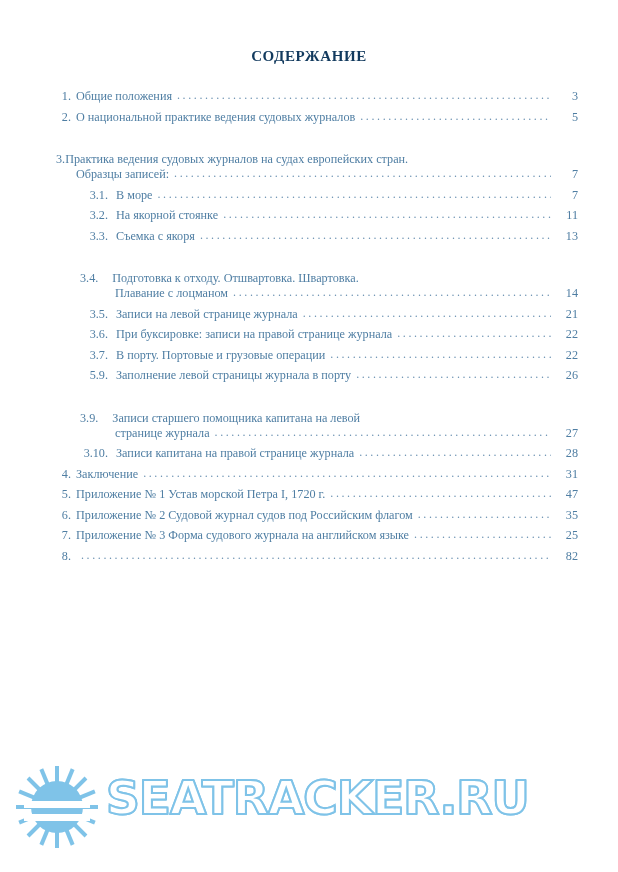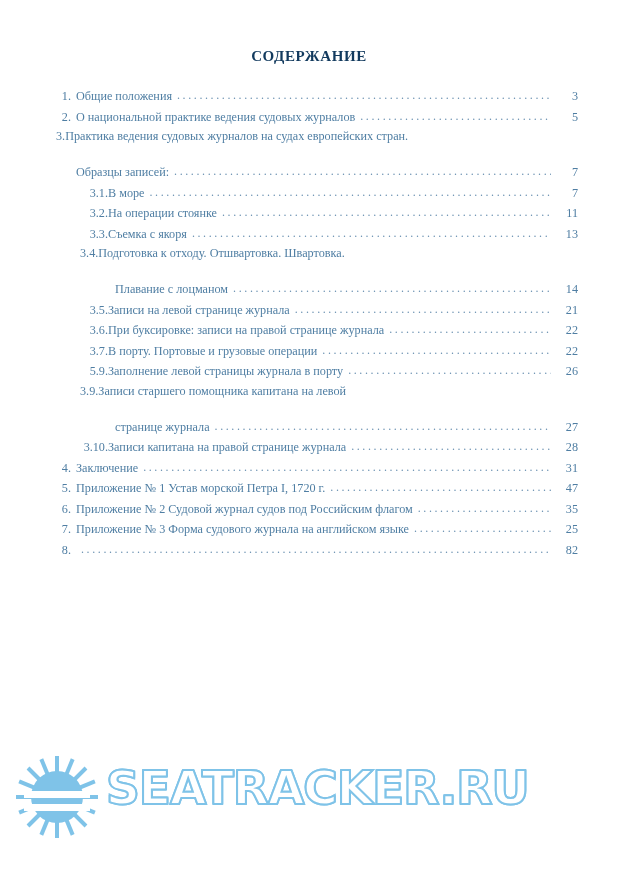--- a/index.html
+++ b/index.html
@@ -47,21 +47,21 @@
     margin-bottom: 5.5px;
   }
   .toc-row.lvl1 { padding-left: 0; }
   .toc-row.lvl2 { padding-left: 24px; }
   .num {
     white-space: nowrap;
     flex: 0 0 auto;
     text-align: right;
   }
   .lvl1 > .num { width: 15px; margin-right: 5px; }
-  .lvl2 > .num { width: 28px; margin-right: 0; }
+  .lvl2 > .num { width: 28px; margin-right: 8px; }
   .label {
     flex: 0 0 auto;
     white-space: nowrap;
   }
   .leader {
     flex: 1 1 auto;
     overflow: hidden;
     white-space: nowrap;
     margin: 0 5px 1px 5px;
     color: #6e93b3;
@@ -81,30 +81,30 @@
   .toc-block .first-line,
   .toc-block .second-line {
     display: flex;
     align-items: flex-end;
     font-size: 12.2px;
     line-height: 14px;
     color: #4f7ea3;
   }
   .toc-block.lvl1 .first-line { padding-left: 0; }
   .toc-block.lvl1 .second-line { padding-left: 20px; }
-  .toc-block.lvl2 .first-line { padding-left: 24px; }
+  .toc-block.lvl2 .first-line { padding-left: 24px; gap: 14px; }
   .toc-block.lvl2 .second-line { padding-left: 59px; justify-content: space-between; }
-  .toc-block .second-line { margin-top: 21px; }
-  .plain-text { flex: 0 0 auto; white-space: nowrap; }
+  .toc-block .second-line { margin-top: 0; }
+  .plain-text { flex: 0 0 auto; white-space: nowrap; margin-top: 23px; }
 
   
   .watermark {
     position: absolute;
     left: 8px;
-    bottom: 26px;
+    bottom: 16px;
     width: 602px;
     height: 92px;
   }
   .wm-text {
     position: absolute;
     left: 98px;
     top: 6px;
     font-family: "DejaVu Sans", sans-serif;
     font-weight: bold;
     font-size: 47px;
@@ -190,21 +190,21 @@
         </div>
       </div>
       <div class="toc-row lvl2">
         <span class="num">3.1.</span>
         <span class="label">В море</span>
         <span class="leader">..........................................................................................</span>
         <span class="pageno">7</span>
       </div>
       <div class="toc-row lvl2">
         <span class="num">3.2.</span>
-        <span class="label">На операции стоянке</span>
+        <span class="label">На якорной стоянке</span>
         <span class="leader">..........................................................................................</span>
         <span class="pageno">11</span>
       </div>
       <div class="toc-row lvl2">
         <span class="num">3.3.</span>
         <span class="label">Съемка с якоря</span>
         <span class="leader">..........................................................................................</span>
         <span class="pageno">13</span>
       </div>
       <div class="toc-block lvl2">

